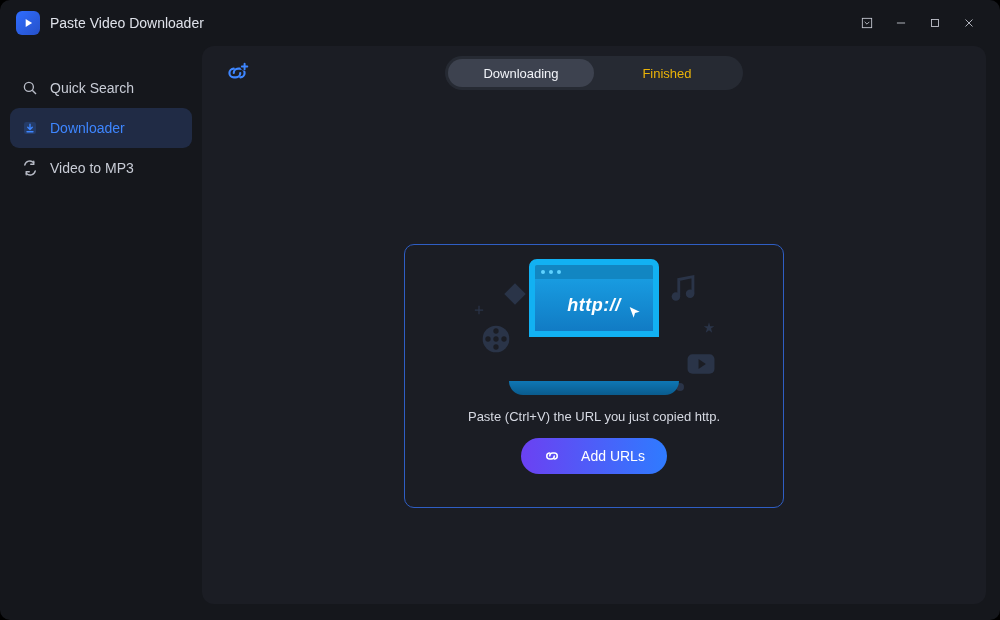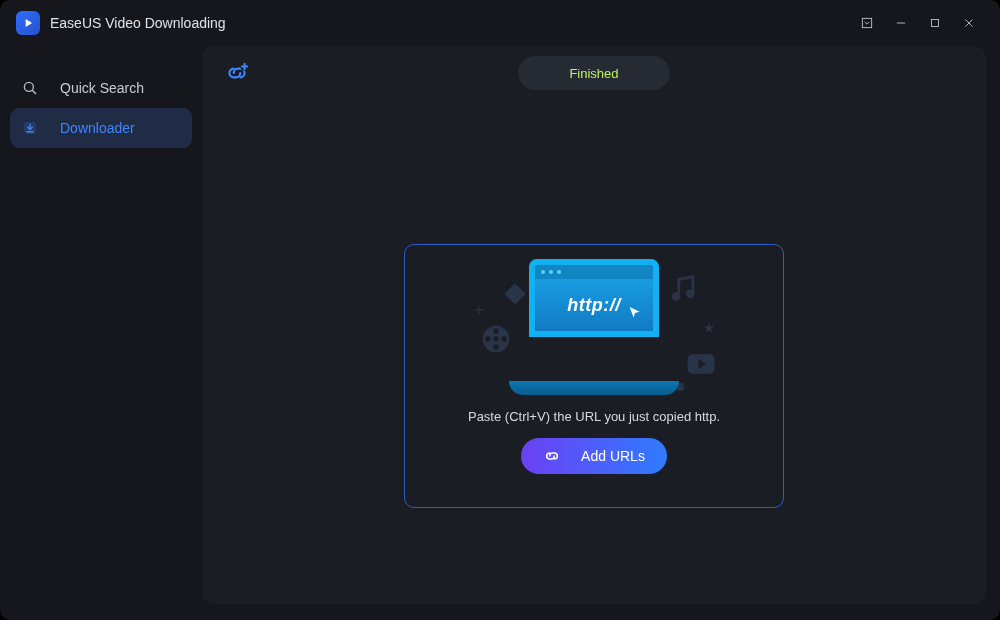--- a/index.html
+++ b/index.html
@@ -45,21 +45,21 @@
     padding: 22px 10px 10px 10px;
   }
   .nav-item {
     display:flex; align-items:center;
     height: 40px;
     padding: 0 10px;
     border-radius: 6px;
     font-size: 14px;
     color:#c8ccd6;
     cursor:pointer;
-    gap:20px;
+    gap:10px;
   }
   .nav-item.active {
     background:#202b45;
     color:#3e86ff;
     border-radius:9px;
   }
   .nav-ico { width:20px; height:20px; display:flex; align-items:center; justify-content:center; }
   .nav-ico svg { width:18px; height:18px; }
   .nav-item:not(.active) .nav-ico { color:#b7bbc6; }
 
@@ -90,21 +90,21 @@
     position:absolute; left:50%; transform:translateX(-50%);
     display:flex;
     background:#262a33;
     border-radius:999px;
     padding:3px;
   }
   .tab {
     width:146px; height:28px;
     border-radius:999px;
     display:flex; align-items:center; justify-content:center;
-    font-size:13px; color:#bef264;
+    font-size:13px; color:#eab308;
     cursor:pointer;
     font-weight:500;
   }
   .tab.active {
     background:#3d424f;
     color:#f2f4f9;
   }
 
   
   .empty-panel {
@@ -189,21 +189,21 @@
 </style>
 </head>
 <body>
 
 <div class="titlebar">
   <div class="app-logo">
     <svg viewBox="0 0 24 24">
         <path fill="#fff" d="M8 5v14l11-7z"></path>
       </svg>
   </div>
-  <div class="app-title">EaseUS Video Downloading</div>
+  <div class="app-title">Paste Video Downloader</div>
   <div class="titlebar-spacer"></div>
   <div class="winbtn">
     <svg viewBox="0 0 24 24">
         <rect x="4" y="4" width="16" height="16" fill="none" stroke="currentColor" stroke-width="1.5"></rect>
         <path d="M8 10l4 4 4-4" fill="none" stroke="currentColor" stroke-width="1.5"></path>
       </svg>
   </div>
   <div class="winbtn">
     <svg viewBox="0 0 24 24">
         <line x1="5" y1="12" x2="19" y2="12" stroke="currentColor" stroke-width="1.5"></line>
@@ -236,36 +236,50 @@
     </div>
     <div class="nav-item active">
       <span class="nav-ico">
         <svg viewBox="0 0 24 24">
             <rect x="4" y="4" width="16" height="16" rx="3" fill="#3e86ff" opacity="0.18"></rect>
             <path d="M12 7v7m0 0l-3-3m3 3l3-3" fill="none" stroke="#3e86ff" stroke-width="1.8" stroke-linecap="round"></path>
             <line x1="8" y1="17" x2="16" y2="17" stroke="#3e86ff" stroke-width="1.8" stroke-linecap="round"></line>
           </svg>
       </span>
       <span>Downloader</span>
+    </div>
+    <div class="nav-item">
+      <span class="nav-ico">
+        <svg viewBox="0 0 24 24">
+            <path d="M5 8a7 7 0 0 1 12-3" fill="none" stroke="currentColor" stroke-width="1.8" stroke-linecap="round"></path>
+            <path d="M19 16a7 7 0 0 1-12 3" fill="none" stroke="currentColor" stroke-width="1.8" stroke-linecap="round"></path>
+            <path d="M17 3v4h-4" fill="none" stroke="currentColor" stroke-width="1.8" stroke-linecap="round"></path>
+            <path d="M7 21v-4h4" fill="none" stroke="currentColor" stroke-width="1.8" stroke-linecap="round"></path>
+          </svg>
+      </span>
+      <span>Video to MP3</span>
     </div>
   </div>
 
   <div class="content-wrap">
     <div class="content">
       <div class="content-top">
         <div class="link-icon">
           <svg viewBox="0 0 24 24">
             <path d="M9 12a4 4 0 0 1 4-4h2a4 4 0 0 1 0 8" fill="none" stroke="currentColor" stroke-width="2" stroke-linecap="round"></path>
             <path d="M15 12a4 4 0 0 1-4 4H9a4 4 0 0 1 0-8" fill="none" stroke="currentColor" stroke-width="2" stroke-linecap="round"></path>
             <circle cx="19" cy="6" r="4" fill="#1b1d24"></circle>
             <line x1="19" y1="3.5" x2="19" y2="8.5" stroke="currentColor" stroke-width="1.8" stroke-linecap="round"></line>
             <line x1="16.5" y1="6" x2="21.5" y2="6" stroke="currentColor" stroke-width="1.8" stroke-linecap="round"></line>
           </svg>
         </div>
         <div class="tabs">
+          <div class="tab active">
+            <span>Downloading</span>
+          </div>
           <div class="tab">
             <span>Finished</span>
           </div>
         </div>
       </div>
 
       <div class="empty-panel">
         <div class="illu">
 
           <div class="float f-diamond"><svg viewBox="0 0 24 24">

